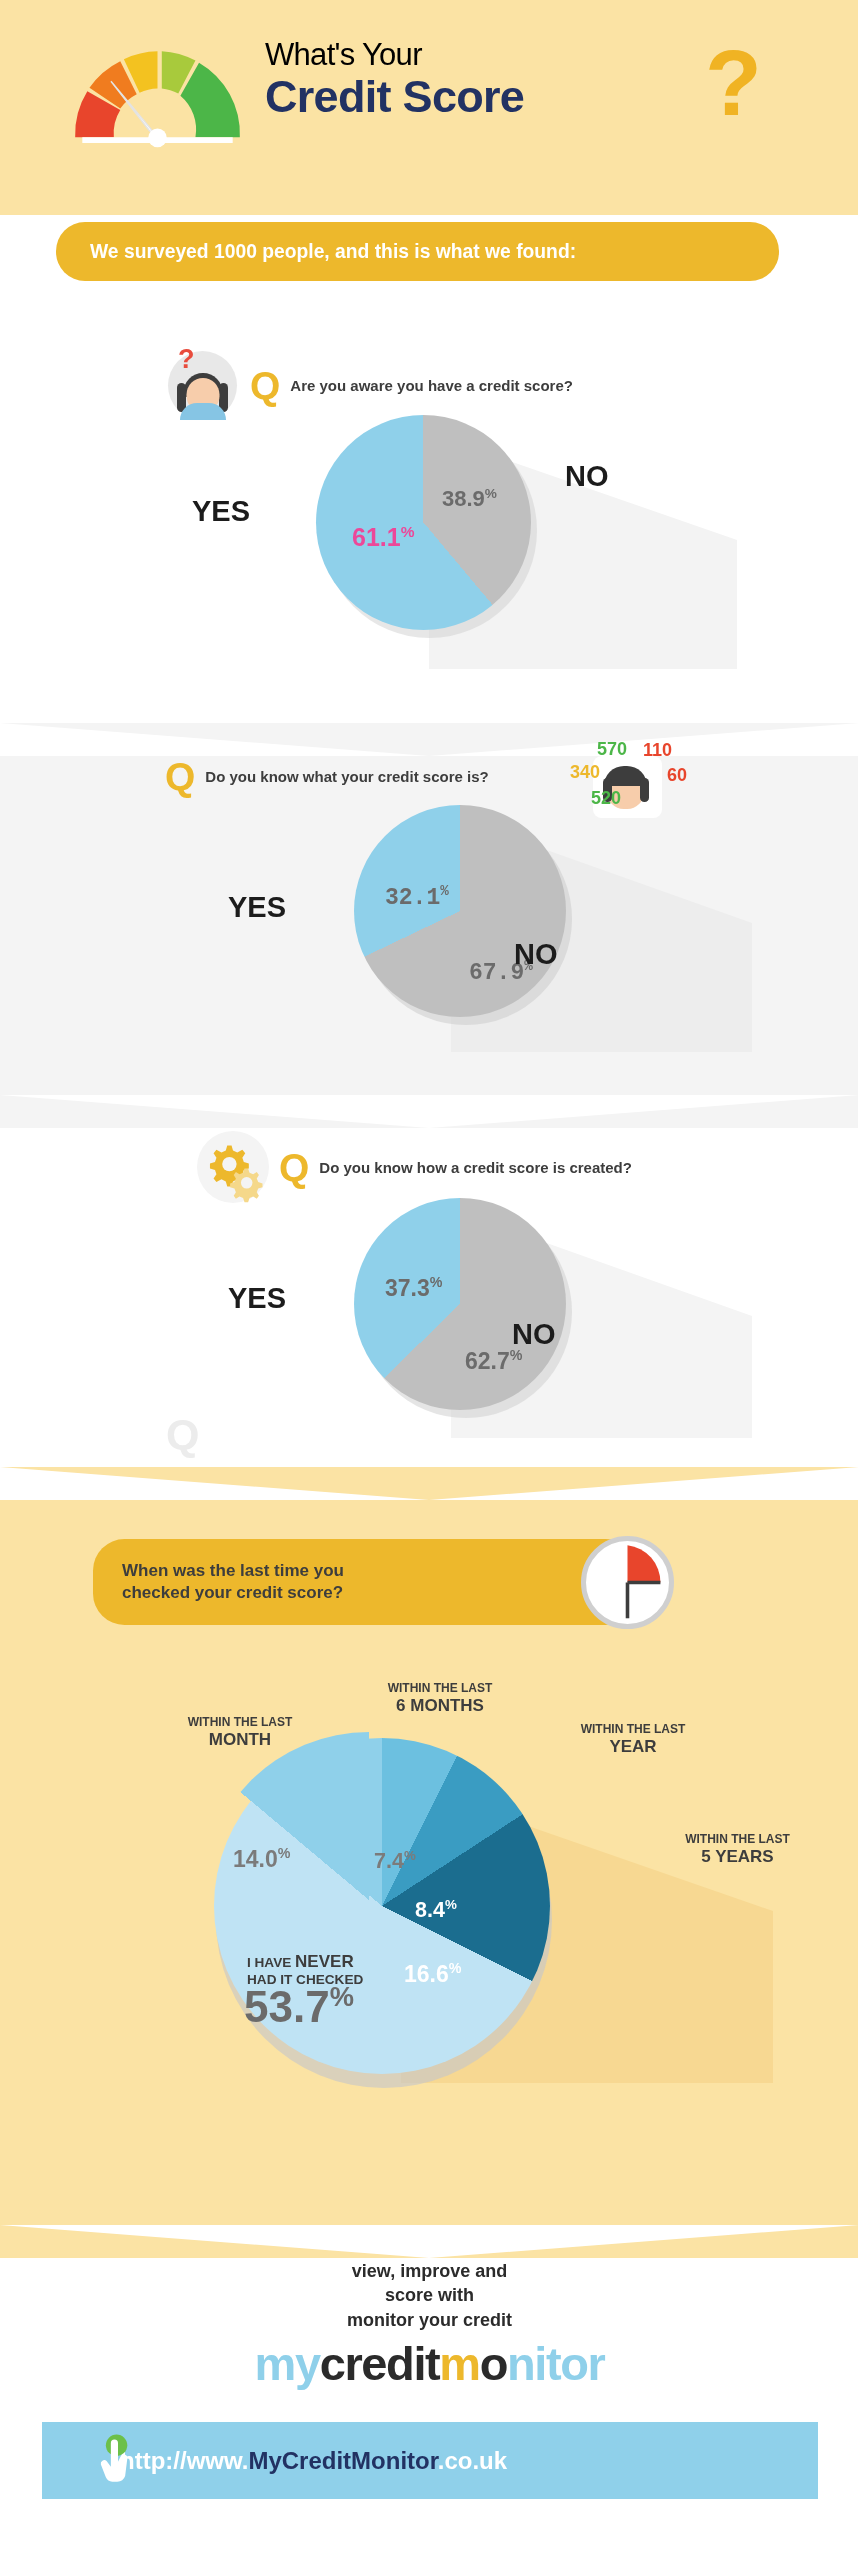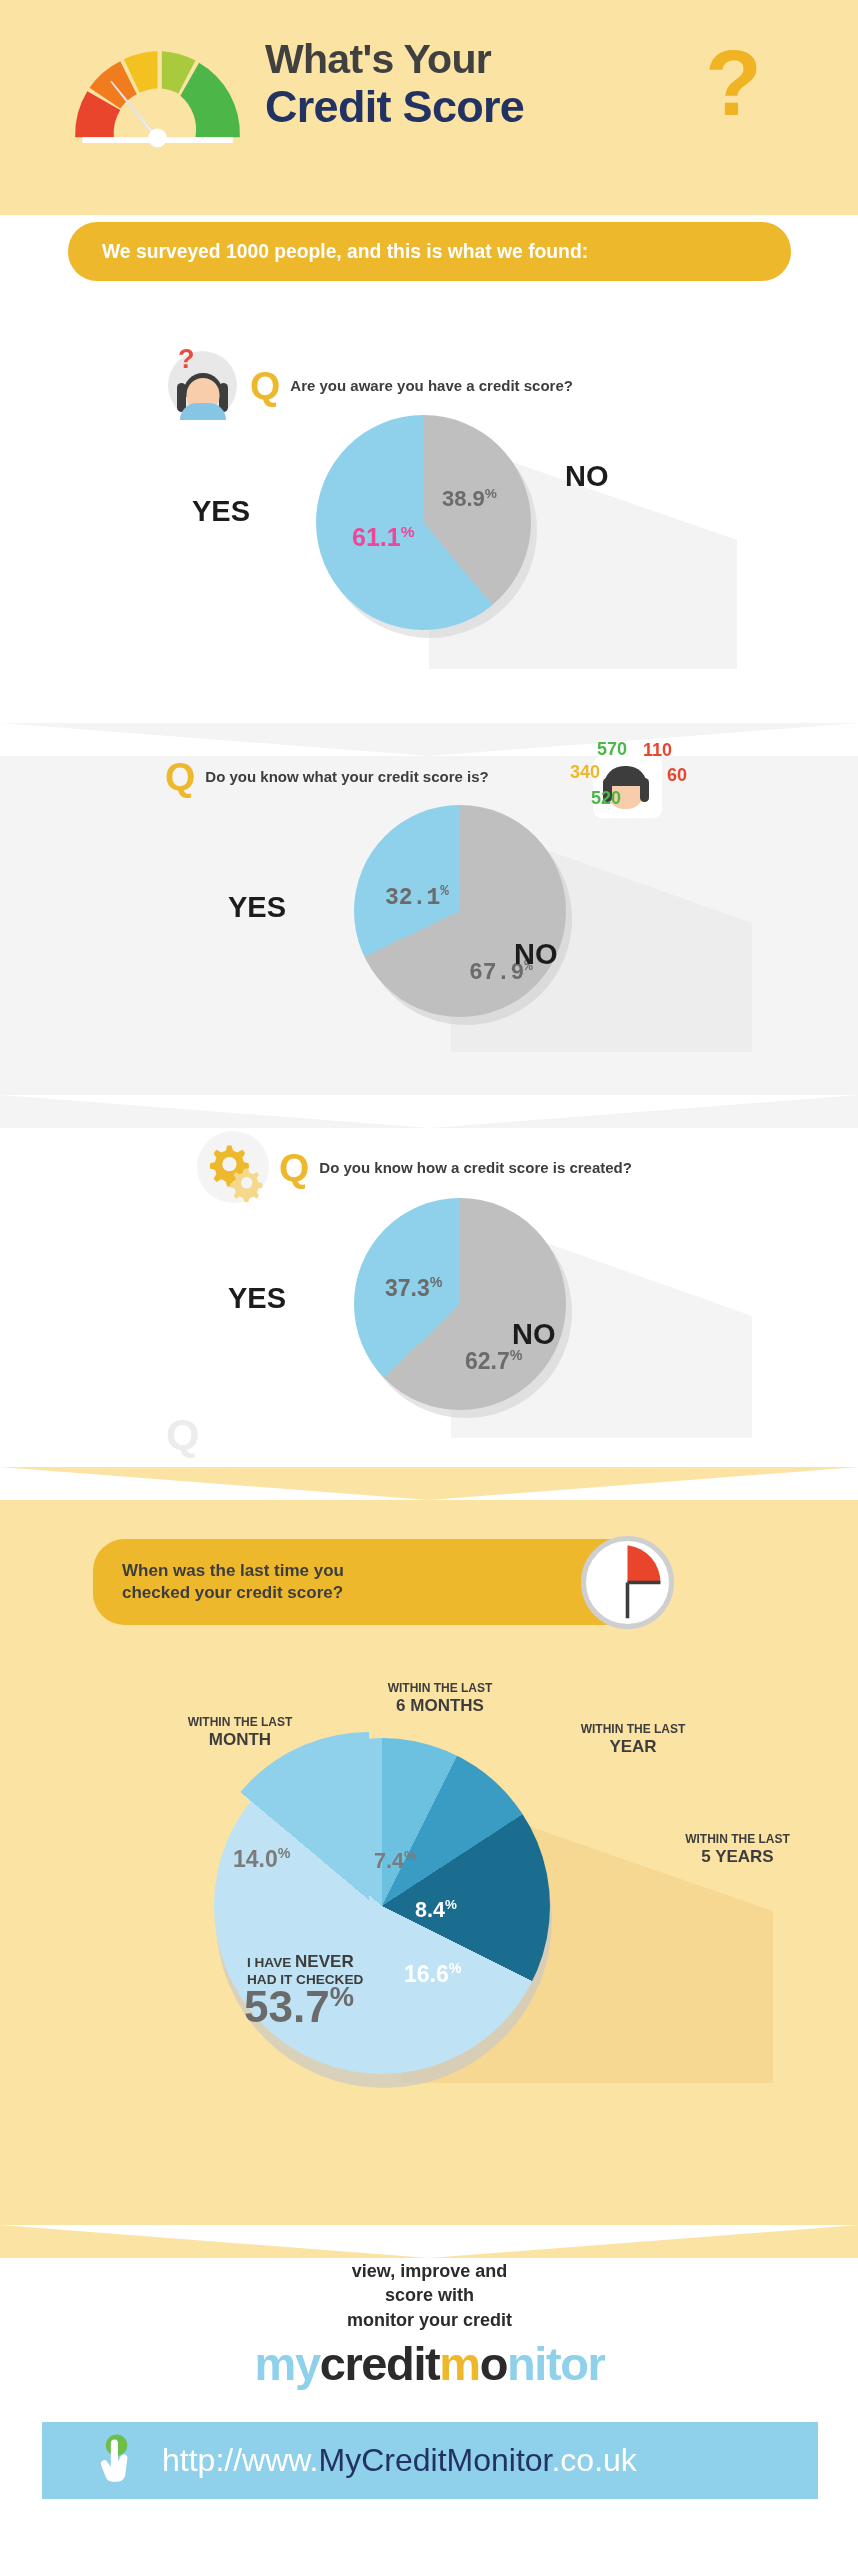--- a/index.html
+++ b/index.html
@@ -13,35 +13,35 @@
   .page{position:relative;width:859px;height:2576px;background:#fff;}
 
   
   .header{
     position:absolute;left:0;top:0;width:859px;height:215px;
     background:#fbe3a4;
   }
   .gauge{position:absolute;left:68px;top:44px;width:179px;height:104px;}
   .title-block{position:absolute;left:265px;top:39px;}
   .title-line1{
-    font-size:41px;font-weight:bold;color:#404040;letter-spacing:-0.7px;
+    font-size:31px;font-weight:normal;color:#000000;letter-spacing:-0.7px;
     line-height:1;
   }
   .title-line2{
     font-size:45px;font-weight:bold;color:#223263;letter-spacing:-0.7px;
     line-height:1.05;margin-top:2.9px;
   }
   .qmark{
     position:absolute;left:705px;top:37px;
     font-size:93px;font-weight:bold;color:#f0b323;line-height:1;
   }
 
   
   .survey-bar{
-    position:absolute;left:68px;top:222px;width:723px;height:59px;
+    position:absolute;left:56px;top:222px;width:723px;height:59px;
     background:#edb82c;border-radius:29px;
     display:flex;align-items:center;
   }
   .survey-text{
     color:#ffffff;font-size:19.3px;font-weight:bold;margin-left:34px;
   }
 
   
   .sec-white{position:absolute;left:0;width:859px;background:#ffffff;}
   .sec-grey{position:absolute;left:0;width:859px;background:#f4f4f4;}
@@ -143,21 +143,21 @@
   .logo .my{color:#8fd0ea;}
   .logo .credit{color:#2b2b2b;margin-top:47px;}
   .logo .m{color:#edb82c;}
   .logo .o{color:#2b2b2b;}
   .logo .nitor{color:#8fd0ea;}
   .url-bar{
     position:absolute;left:42px;width:776px;height:77px;
     background:#8fd0ea;display:flex;align-items:center;
   }
   .url-text{
-    margin-left:120px;font-size:32px;font-weight:normal;color:#ffffff;
+    margin-left:78px;font-size:24px;font-weight:bold;color:#ffffff;
   }
   .url-text .mid{color:#223263;}
   .hand{position:absolute;left:56px;}
 </style>
 </head>
 <body>
 
 <div class="page">
 
   <div class="header">

